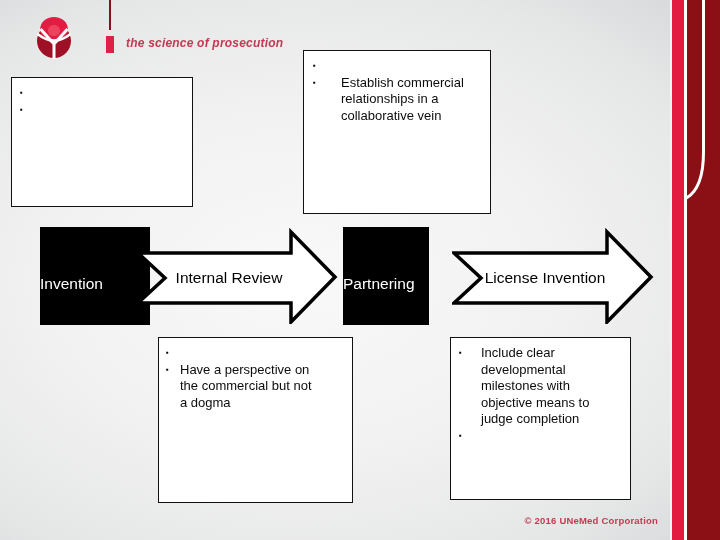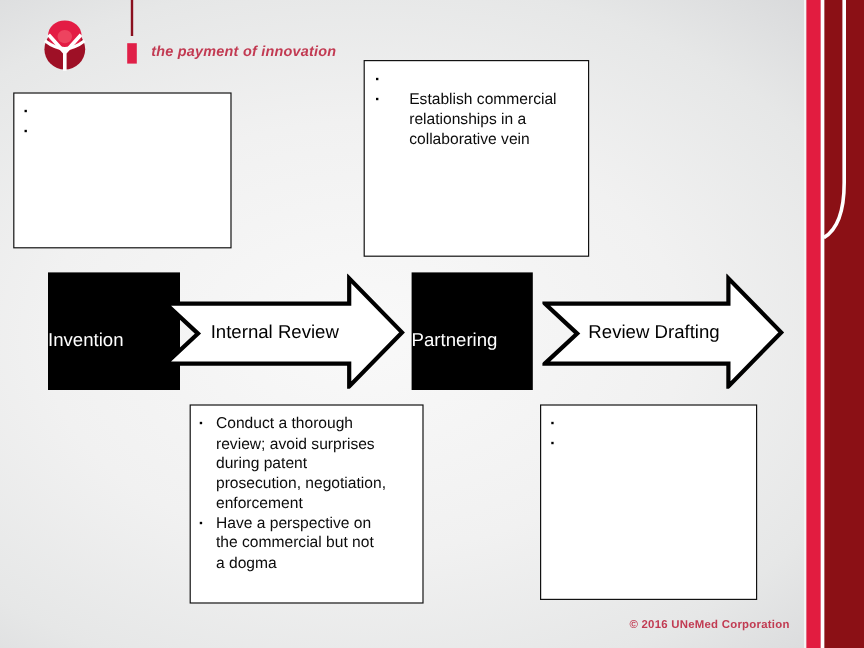--- a/index.html
+++ b/index.html
@@ -28,21 +28,21 @@
   .tbox-midbottom .bullet-marker{width:14px;}
   .bullet-text{display:block;}
   .tbox-left .bullet-text{max-width:138px;}
   .tbox-topright .bullet-text{max-width:146px;}
   .tbox-midbottom .bullet-text{max-width:142px;}
   .tbox-botright .bullet-text{max-width:138px;}
   
   .flow-box{position:absolute;background:#000;color:#fff;font-size:15.5px;
     display:flex;align-items:center;justify-content:flex-start;box-sizing:border-box;padding-top:16px;}
   .flow-box-invention{left:40px;top:227px;width:110px;height:98px;}
-  .flow-box-partnering{left:343px;top:227px;width:101px;height:98px;}
+  .flow-box-partnering{left:343px;top:227px;width:86px;height:98px;}
   .flow-arrow{position:absolute;width:202px;height:96px;}
   .flow-arrow-1{left:136px;top:228px;}
   .flow-arrow-2{left:452px;top:228px;}
   .flow-arrow svg{position:absolute;left:0;top:0;}
   .flow-arrow-label{position:absolute;left:29px;top:25px;width:128px;height:50px;
     display:flex;align-items:center;justify-content:center;font-size:15.5px;color:#000;white-space:nowrap;}
   
   .sidebar{position:absolute;left:670px;top:0;width:50px;height:540px;}
   
   .footer-copy{position:absolute;right:62px;top:515px;font-size:9.5px;font-weight:bold;
@@ -55,21 +55,21 @@
 
   <svg class="logo-icon" viewBox="0 0 48 48">
     <circle cx="24" cy="28" r="17" fill="#9e1026"></circle>
     <path d="M24 4 C31.5 4 38 9 38 17 C38 24.5 31 29.5 24 29.5 C17 29.5 10 24.5 10 17 C10 9 16.5 4 24 4 Z" fill="#e31c44"></path>
     <path d="M24 12 C27.5 12 30 14.5 30 17.5 C30 20.5 27.5 23 24 23 C20.5 23 18 20.5 18 17.5 C18 14.5 20.5 12 24 12 Z" fill="#ee4a64" opacity="0.85"></path>
     <path d="M7.5 21 Q24 34 40.5 21" stroke="#ffffff" stroke-width="2.6" fill="none"></path>
     <path d="M24 46 L24 27 M24 31 L10.5 16 M24 31 L37.5 16" stroke="#ffffff" stroke-width="3" fill="none"></path>
   </svg>
   <div class="divider-thin"></div>
   <div class="divider-thick"></div>
-  <div class="tagline">the payment of innovation</div>
+  <div class="tagline">the science of prosecution</div>
 
   <div class="tbox tbox-left">
     <div class="bullet-item">
       <span class="bullet-marker">▪</span>
     </div>
     <div class="bullet-item">
       <span class="bullet-marker">▪</span>
     </div>
   </div>
 
@@ -95,37 +95,37 @@
   </div>
 
   <div class="flow-box flow-box-partnering">
     <span>Partnering</span>
   </div>
 
   <div class="flow-arrow flow-arrow-2">
     <svg width="202" height="96" viewBox="0 0 202 96">
       <path d="M2 25 H155 V4 L199 49 L155 94 V75 H2 L29 50 Z" fill="#ffffff" stroke="#000000" stroke-width="3.5" stroke-linejoin="miter"></path>
     </svg>
-    <div class="flow-arrow-label">Review Drafting</div>
+    <div class="flow-arrow-label">License Invention</div>
   </div>
 
   <div class="tbox tbox-midbottom">
     <div class="bullet-item">
       <span class="bullet-marker">▪</span>
-      <span class="bullet-text">Conduct a thorough review; avoid surprises during patent prosecution, negotiation, enforcement</span>
     </div>
     <div class="bullet-item">
       <span class="bullet-marker">▪</span>
       <span class="bullet-text">Have a perspective on the commercial but not a dogma</span>
     </div>
   </div>
 
   <div class="tbox tbox-botright">
     <div class="bullet-item">
       <span class="bullet-marker">▪</span>
+      <span class="bullet-text">Include clear developmental milestones with objective means to judge completion</span>
     </div>
     <div class="bullet-item">
       <span class="bullet-marker">▪</span>
     </div>
   </div>
 
   <div class="sidebar">
     <svg width="50" height="540" viewBox="0 0 50 540">
       <rect x="0" y="0" width="2" height="540" fill="#f4f4f4"></rect>
       <rect x="2" y="0" width="12" height="540" fill="#e21c40"></rect>

